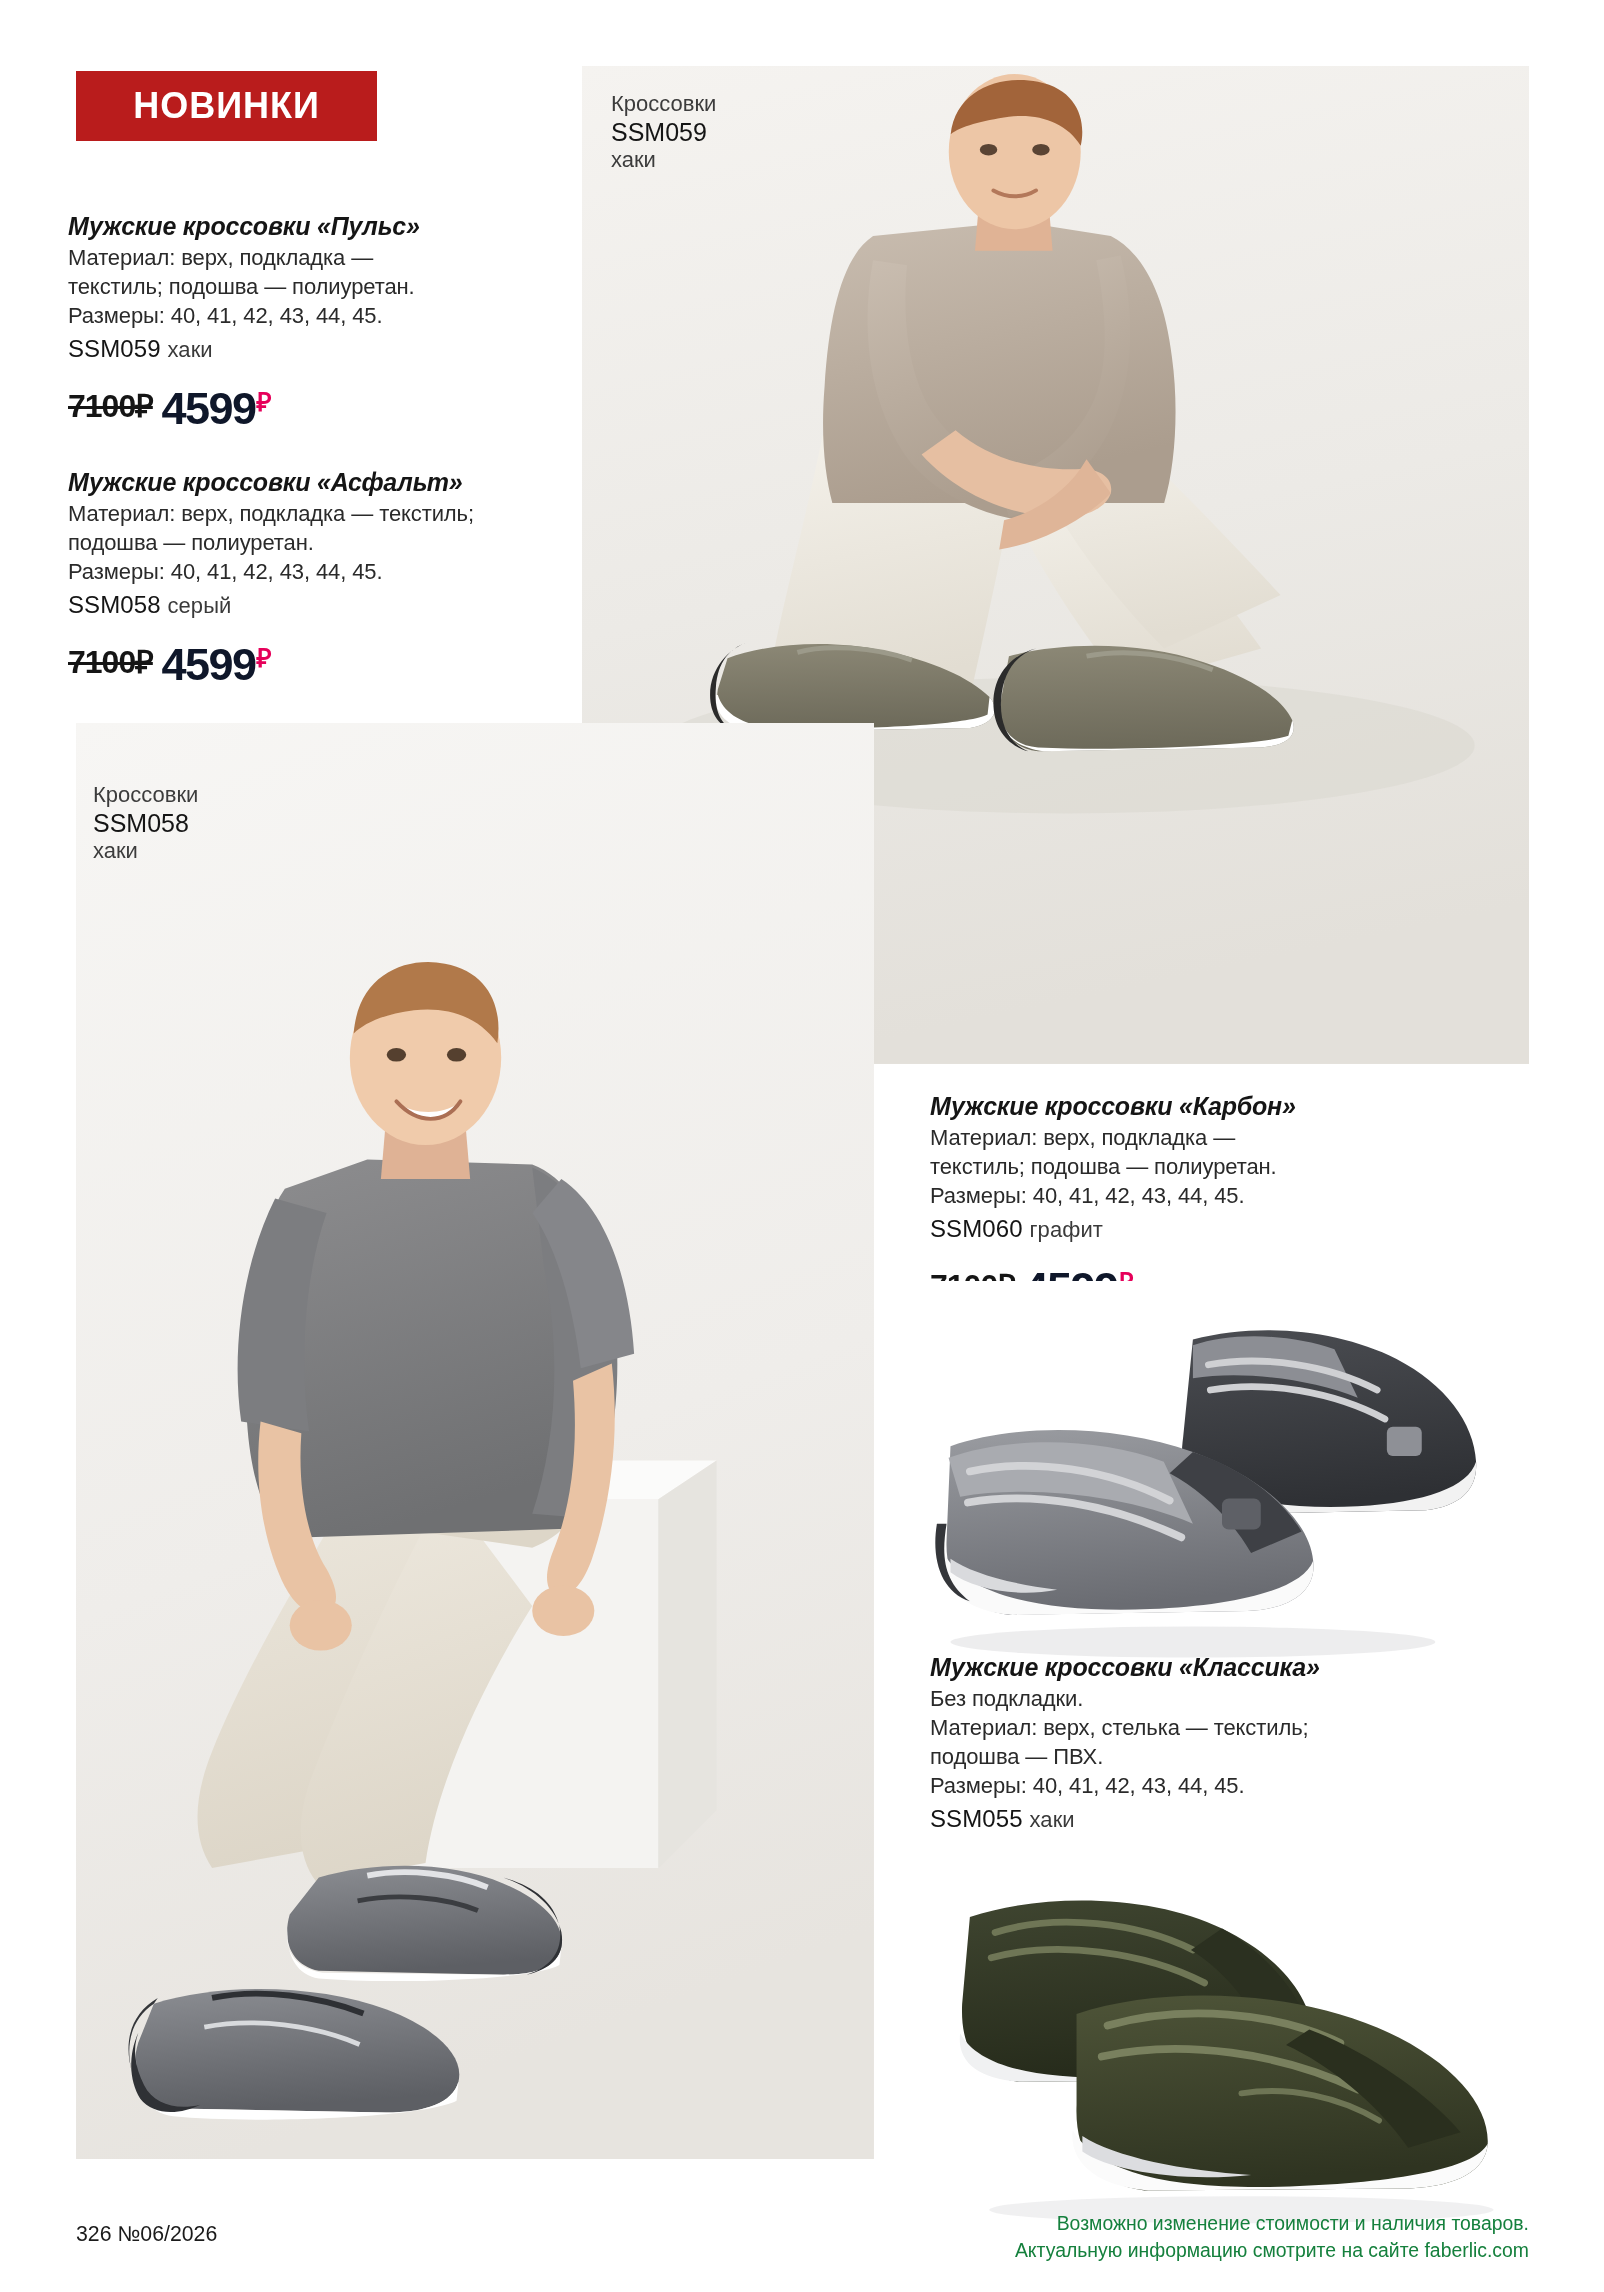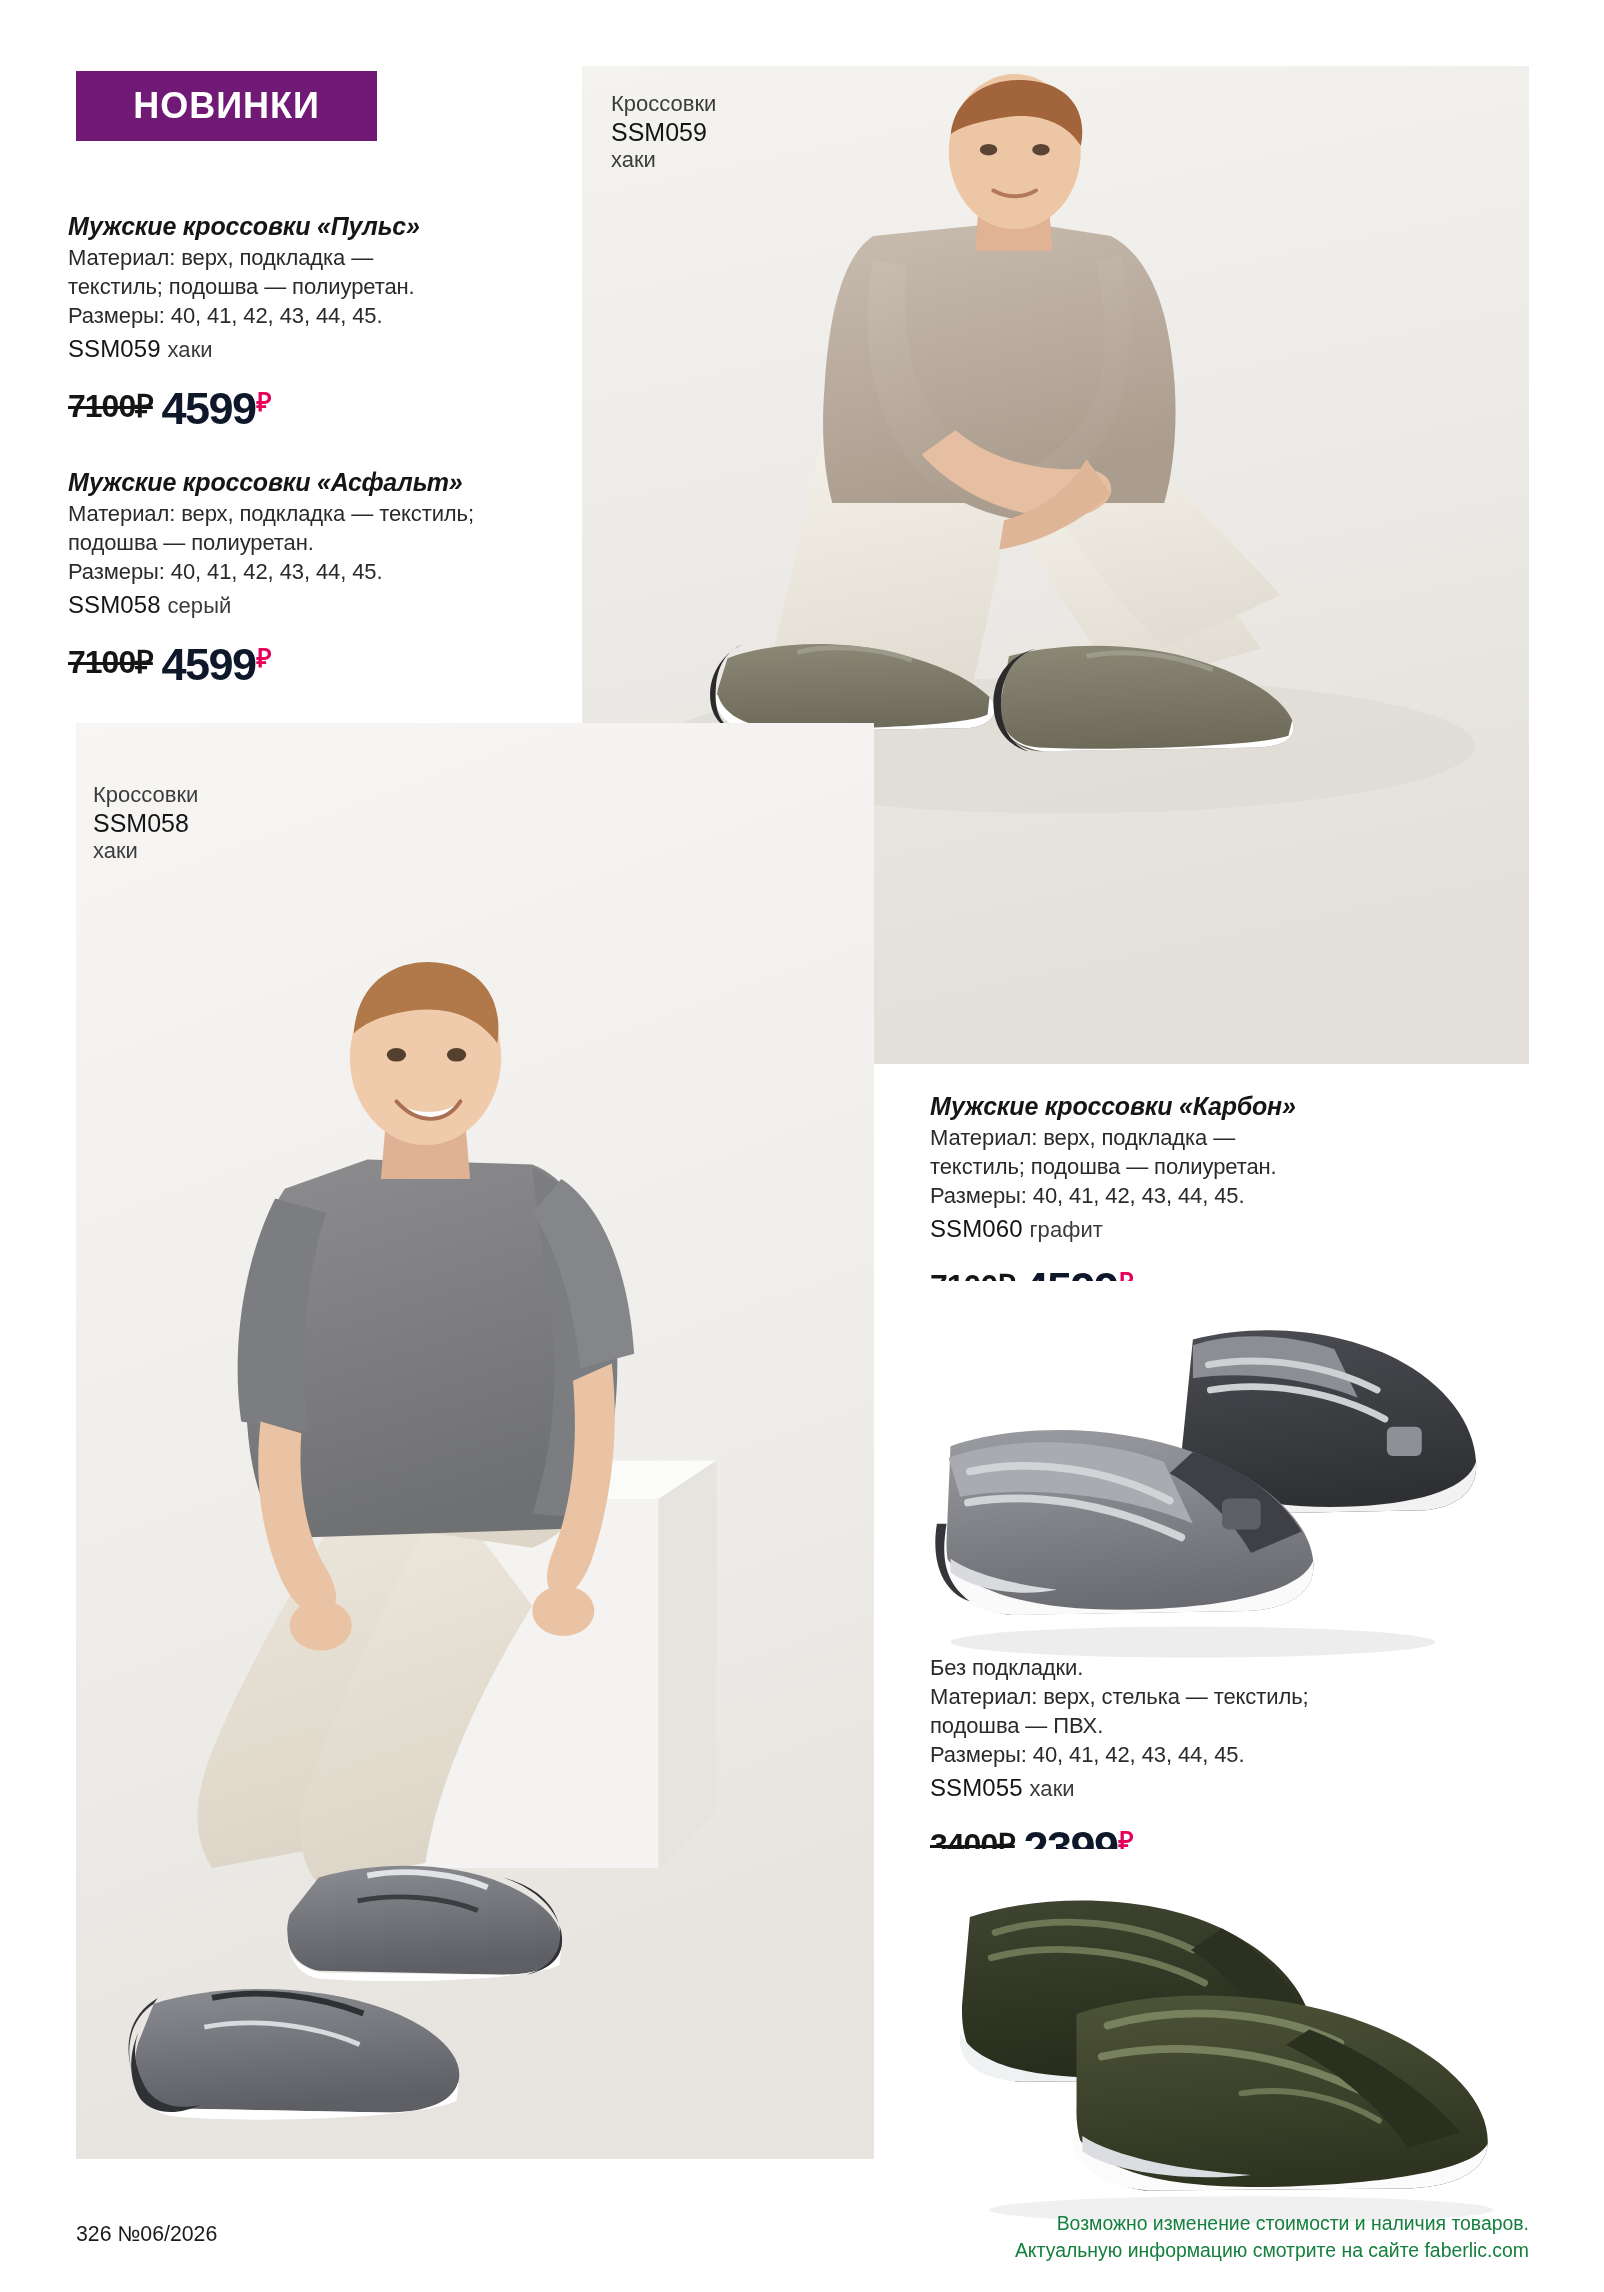--- a/index.html
+++ b/index.html
@@ -16,21 +16,21 @@
     overflow: hidden;
   }
 
   
   .badge {
     position: absolute;
     left: 76px;
     top: 71px;
     width: 301px;
     height: 70px;
-    background: #701a75;
+    background: #b91c1c;
     display: flex;
     align-items: center;
     justify-content: center;
   }
   .badge span {
     color: #ffffff;
     font-size: 36px;
     font-weight: bold;
     letter-spacing: 1px;
   }
@@ -394,20 +394,21 @@
       <path d="M68 228 C 136 216 216 230 288 264" stroke="#d2d3d6" stroke-width="8" fill="none" stroke-linecap="round"></path>
       <path d="M300 176 C 350 192 392 224 412 258 L 360 280 C 340 246 310 216 276 198 Z" fill="#3e4045"></path>
       <rect x="330" y="224" width="40" height="32" rx="7" fill="#5e6066"></rect>
       <path d="M46 250 C 40 286 44 310 70 330 C 40 320 30 286 36 250 Z" fill="#34363a"></path>
     </g>
     <ellipse cx="300" cy="372" rx="250" ry="16" fill="#e9e9ea" opacity="0.8"></ellipse>
   </svg>
 </div>
 
 <div class="prod" style="left:930px; top:1653px; width:543px;">
+  <h3>Мужские кроссовки «Классика»</h3>
   <p style="white-space:pre-line">Без подкладки.
 Материал: верх, стелька — текстиль;
 подошва — ПВХ.
 Размеры: 40, 41, 42, 43, 44, 45.</p>
   <div class="artline">
     <span class="art">SSM055</span>
     <span class="color">хаки</span>
   </div>
   <div class="price-row">
     <span class="old">3400₽</span>

